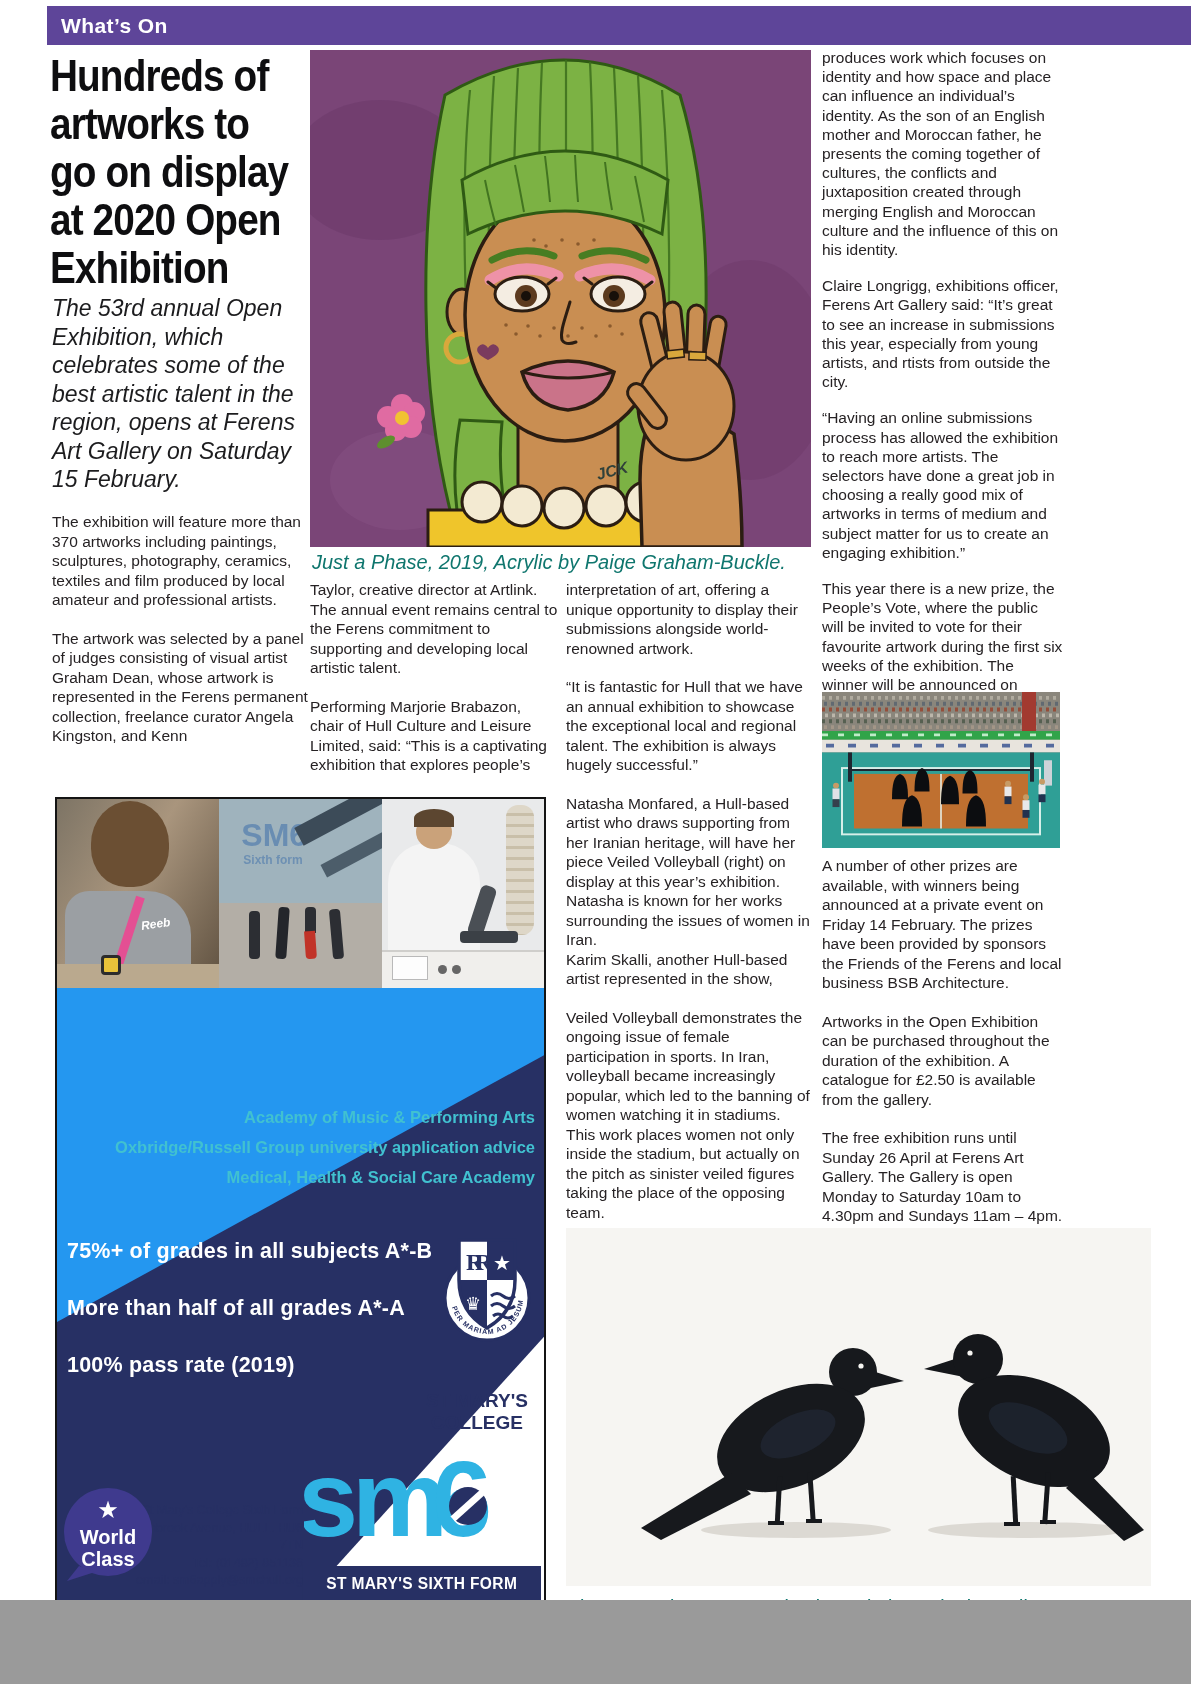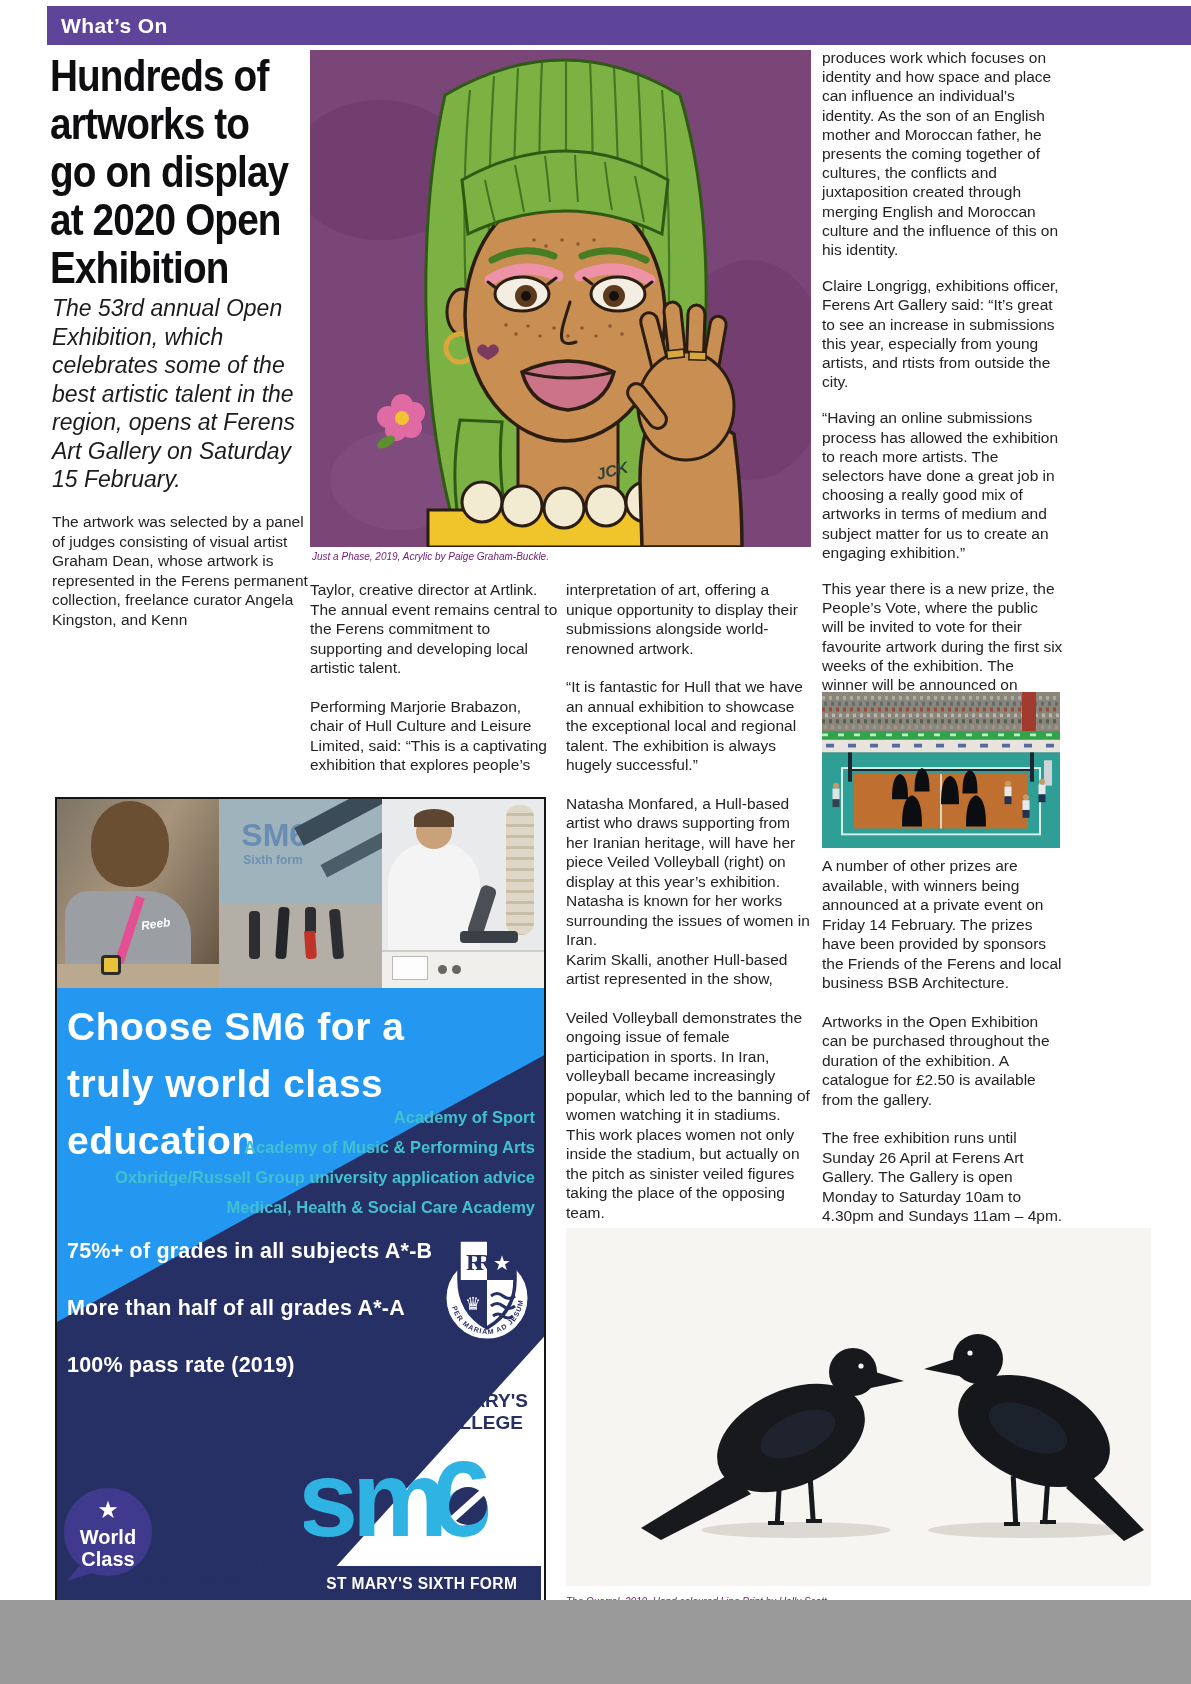--- a/index.html
+++ b/index.html
@@ -23,21 +23,21 @@
   .bodycol{position:absolute;font-size:15.5px;line-height:19.5px;color:#262224;}
   .bodycol p{margin:0 0 19px;}
   .bodycol p.no-gap{margin-bottom:0;}
   #col-left{left:52px;top:512px;width:258px;}
   #col-2{left:310px;top:580px;width:248px;}
   #col-3{left:566px;top:580px;width:246px;}
   #col-right-a{left:822px;top:48px;width:241px;line-height:19.2px;}
   #col-right-a p{margin:0 0 17px;}
   #col-right-b{left:822px;top:856px;width:241px;}
 
-  .caption{position:absolute;font-style:italic;font-size:10px;color:#701a75;}
+  .caption{position:absolute;font-style:italic;font-size:20px;color:#0f766e;}
   #caption-main{left:312px;top:551px;}
   #caption-quarrel{left:566px;top:1596px;}
 
   
   .artwork{position:absolute;left:310px;top:50px;width:501px;height:497px;}
   .volleyball{position:absolute;left:822px;top:692px;width:238px;height:156px;}
   .quarrel{position:absolute;left:566px;top:1228px;width:585px;height:358px;background:#f6f5f2;}
 
   
   .ad{position:absolute;left:55px;top:797px;width:491px;height:827px;border:2px solid #141414;
@@ -93,20 +93,21 @@
     <div>Hundreds of</div>
     <div>artworks to</div>
     <div>go on display</div>
     <div>at 2020 Open</div>
     <div>Exhibition</div>
   </div>
 
   <div class="standfirst">The 53rd annual Open Exhibition, which celebrates some of the best artistic talent in the region, opens at Ferens Art Gallery on Saturday 15 February.</div>
 
   <div class="bodycol" id="col-left">
+    <p>The exhibition will feature more than 370 artworks including paintings, sculptures, photography, ceramics, textiles and film produced by local amateur and professional artists.</p>
     <p>The artwork was selected by a panel of judges consisting of visual artist Graham Dean, whose artwork is represented in the Ferens permanent collection, freelance curator Angela Kingston, and Kenn</p>
   </div>
 
   <div class="artwork">
     <svg width="501" height="497" viewBox="0 0 501 497">
       <rect width="501" height="497" fill="#7a4577"></rect>
       <ellipse cx="70" cy="120" rx="90" ry="70" fill="#5f2f5c" opacity=".28"></ellipse>
       <ellipse cx="440" cy="320" rx="80" ry="110" fill="#5f2f5c" opacity=".22"></ellipse>
       <ellipse cx="90" cy="430" rx="70" ry="50" fill="#8b568a" opacity=".35"></ellipse>
 
@@ -335,28 +336,22 @@
         <div class="abs" style="left:10px;bottom:8px;width:34px;height:22px;background:#fdfdfd;border:1px solid #b9b9b9;"></div>
         <div class="abs" style="left:56px;bottom:14px;width:9px;height:9px;background:#666;border-radius:50%;"></div>
         <div class="abs" style="left:70px;bottom:14px;width:9px;height:9px;background:#666;border-radius:50%;"></div>
       </div>
     </div>
 
     <div class="ad-body">
       <div class="navy-tri"></div>
       <div class="white-wedge"></div>
 
-      <div class="ad-headline">
-        <div>Choose SM6 for a</div>
-        <div>truly world class</div>
-        <div>education</div>
-      </div>
 
       <div class="ad-academies">
-        <div>Academy of Sport</div>
         <div>Academy of Music &amp; Performing Arts</div>
         <div>Oxbridge/Russell Group university application advice</div>
         <div>Medical, Health &amp; Social Care Academy</div>
       </div>
 
       <div class="ad-stats">
         <div>75%+ of grades in all subjects A*-B</div>
         <div>More than half of all grades A*-A</div>
         <div>100% pass rate (2019)</div>
       </div>

